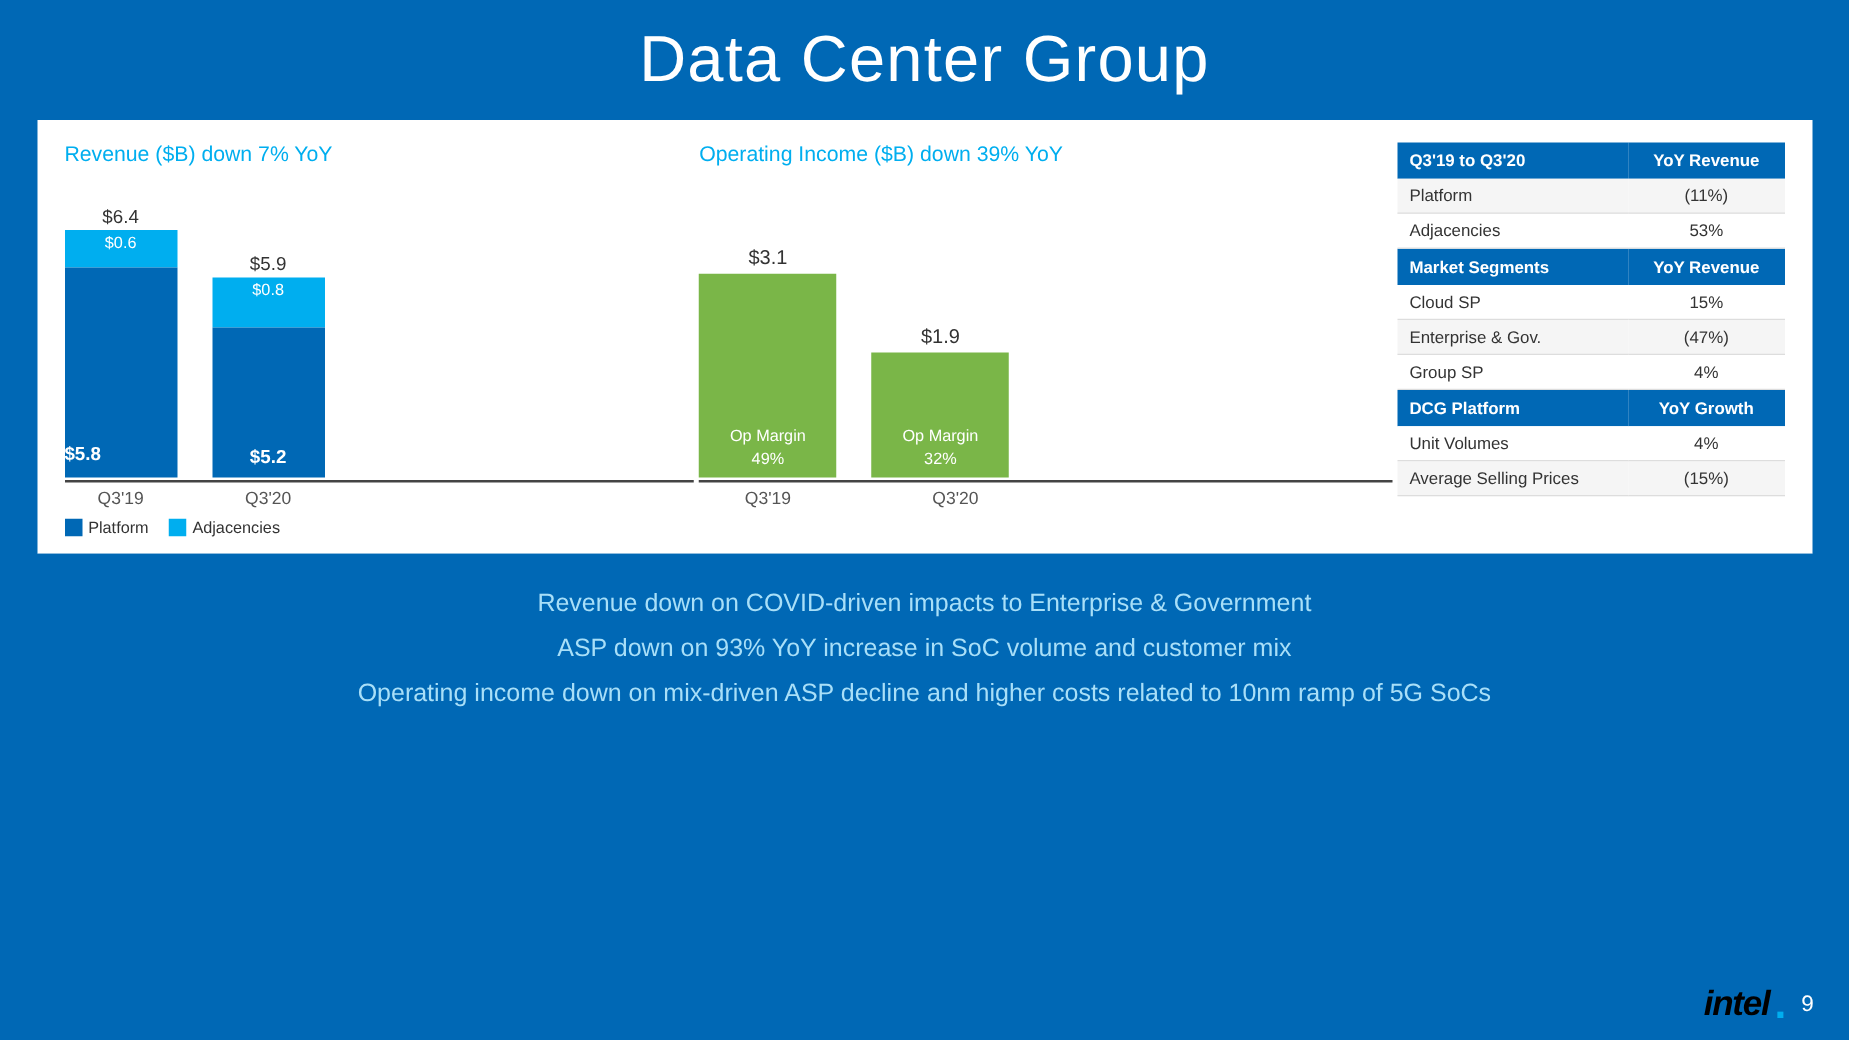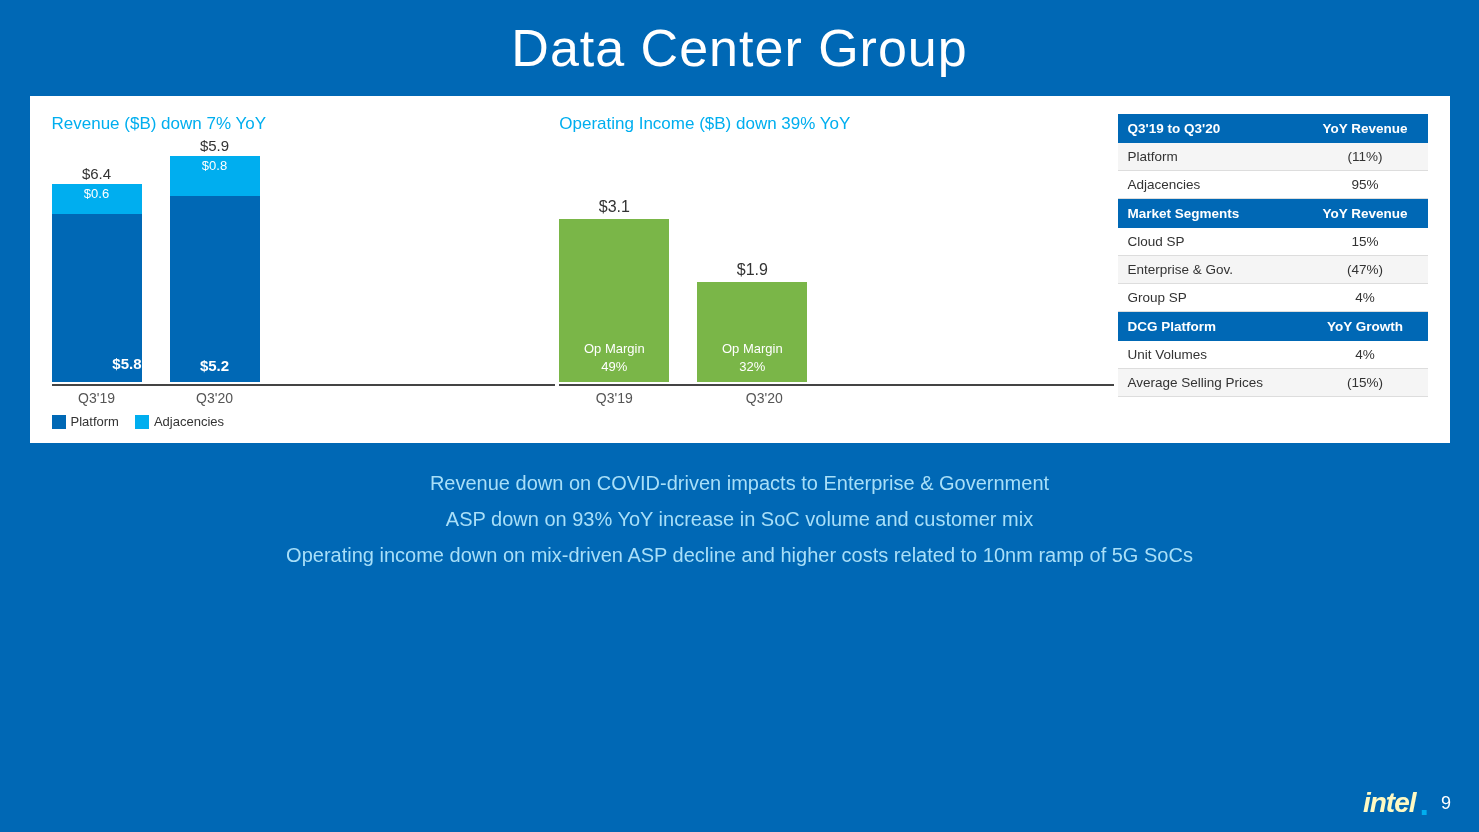--- a/index.html
+++ b/index.html
@@ -216,21 +216,21 @@
     .intel-logo-area {
       position: absolute;
       bottom: 12px;
       right: 28px;
       display: flex;
       align-items: center;
       gap: 4px;
     }
 
     .intel-text {
-      color: #fef9c3;
+      color: #000000;
       font-size: 28px;
       font-style: italic;
       font-weight: 700;
       letter-spacing: -1px;
     }
 
     .intel-dot {
       color: #00aeef;
       font-size: 34px;
       font-weight: 900;
@@ -284,32 +284,32 @@
       <div class="bar-chart-wrapper">
         <div class="bars-row">
 
           <div class="single-bar-group">
             <div class="bar-label-top">$6.4</div>
             <div class="bar-stack">
               <div class="bar-segment bar-cyan" style="height:30px; width:90px;">
                 <div class="bar-label-inside">$0.6</div>
               </div>
               <div class="bar-segment bar-blue" style="height:168px; width:90px;">
-                <div class="bar-label-inside" style="position:absolute; bottom:8px; left:0; right:0; text-align:right; font-size:15px; font-weight:600; color:white;">$5.8</div>
+                <div class="bar-label-inside" style="position:absolute; bottom:8px; left:0; right:0; text-align:left; font-size:15px; font-weight:600; color:white;">$5.8</div>
               </div>
             </div>
           </div>
 
           <div class="single-bar-group">
             <div class="bar-label-top">$5.9</div>
             <div class="bar-stack">
               <div class="bar-segment bar-cyan" style="height:40px; width:90px;">
                 <div class="bar-label-inside">$0.8</div>
               </div>
-              <div class="bar-segment bar-blue" style="height:186px; width:90px; position:relative;">
+              <div class="bar-segment bar-blue" style="height:120px; width:90px; position:relative;">
                 <div style="position:absolute; bottom:8px; left:0; right:0; text-align:center; font-size:15px; font-weight:600; color:white;">$5.2</div>
               </div>
             </div>
           </div>
         </div>
         <div class="divider-line"></div>
         <div style="display:flex; gap:28px; margin-top:4px;">
           <div style="width:90px; text-align:center; font-size:14px; color:#555;">Q3'19</div>
           <div style="width:90px; text-align:center; font-size:14px; color:#555;">Q3'20</div>
         </div>
@@ -362,21 +362,21 @@
             <th>YoY Revenue</th>
           </tr>
         </thead>
         <tbody>
           <tr>
             <td>Platform</td>
             <td>(11%)</td>
           </tr>
           <tr>
             <td>Adjacencies</td>
-            <td>95%</td>
+            <td>53%</td>
           </tr>
 
           <tr class="market-header">
             <th style="background:#0068b5; color:white; font-weight:600; padding:7px 10px;">Market Segments</th>
             <th style="background:#0068b5; color:white; font-weight:600; padding:7px 10px; text-align:center;">YoY Revenue</th>
           </tr>
           <tr>
             <td>Cloud SP</td>
             <td>15%</td>
           </tr>

